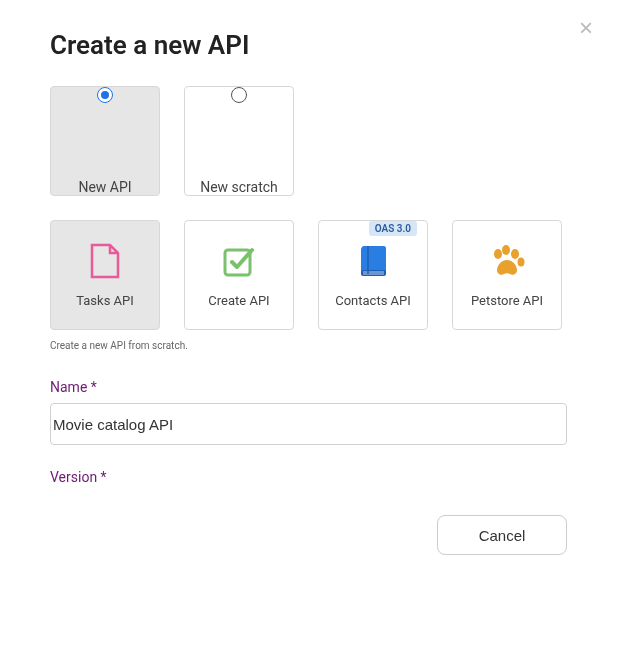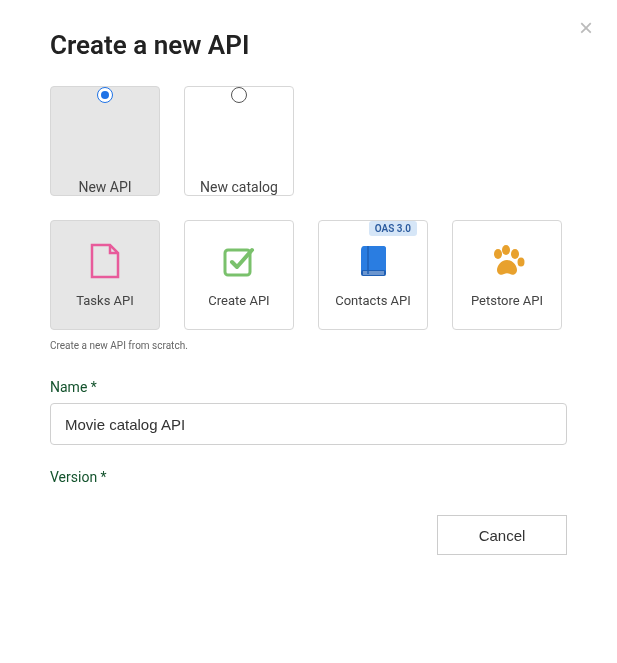--- a/index.html
+++ b/index.html
@@ -123,44 +123,44 @@
       padding: 2px 6px;
       border-radius: 3px;
     }
     .helper-text {
       font-size: 10px;
       color: #666;
       margin-bottom: 28px;
     }
     .field-label {
       font-size: 14px;
-      color: #14532d;
+      color: #701a75;
       margin-bottom: 8px;
       display: block;
     }
     .text-input {
       width: 100%;
       height: 42px;
-      padding: 8px 14px;
+      padding: 8px 2px;
       font-size: 15px;
       color: #333;
       border: 1px solid #d0d0d0;
       border-radius: 4px;
       margin-bottom: 24px;
     }
     .button-row {
       display: flex;
       justify-content: flex-end;
       gap: 16px;
       margin-top: 30px;
     }
     .btn {
       min-width: 130px;
       height: 40px;
-      border-radius: 0;
+      border-radius: 8px;
       font-size: 15px;
       cursor: pointer;
       display: flex;
       align-items: center;
       justify-content: center;
     }
     .btn-secondary {
       background: #fff;
       border: 1px solid #ccc;
       color: #333;
@@ -183,21 +183,21 @@
 
   <div class="type-row">
     <div class="type-card selected">
       <div class="radio-circle">
         <div class="radio-dot"></div>
       </div>
       <span class="type-label">New API</span>
     </div>
     <div class="type-card">
       <div class="radio-circle"></div>
-      <span class="type-label">New catalog</span>
+      <span class="type-label">New scratch</span>
     </div>
   </div>
 
   <div class="template-row">
     <div class="template-card selected">
       <div class="template-icon">
         <svg width="30" height="36" viewBox="0 0 30 36" fill="none">
           <path d="M2 2 L20 2 L28 10 L28 34 L2 34 Z" stroke="#e85b9b" stroke-width="2.5" fill="none"></path>
           <path d="M20 2 L20 10 L28 10" stroke="#e85b9b" stroke-width="2.5" fill="none"></path>
         </svg>

